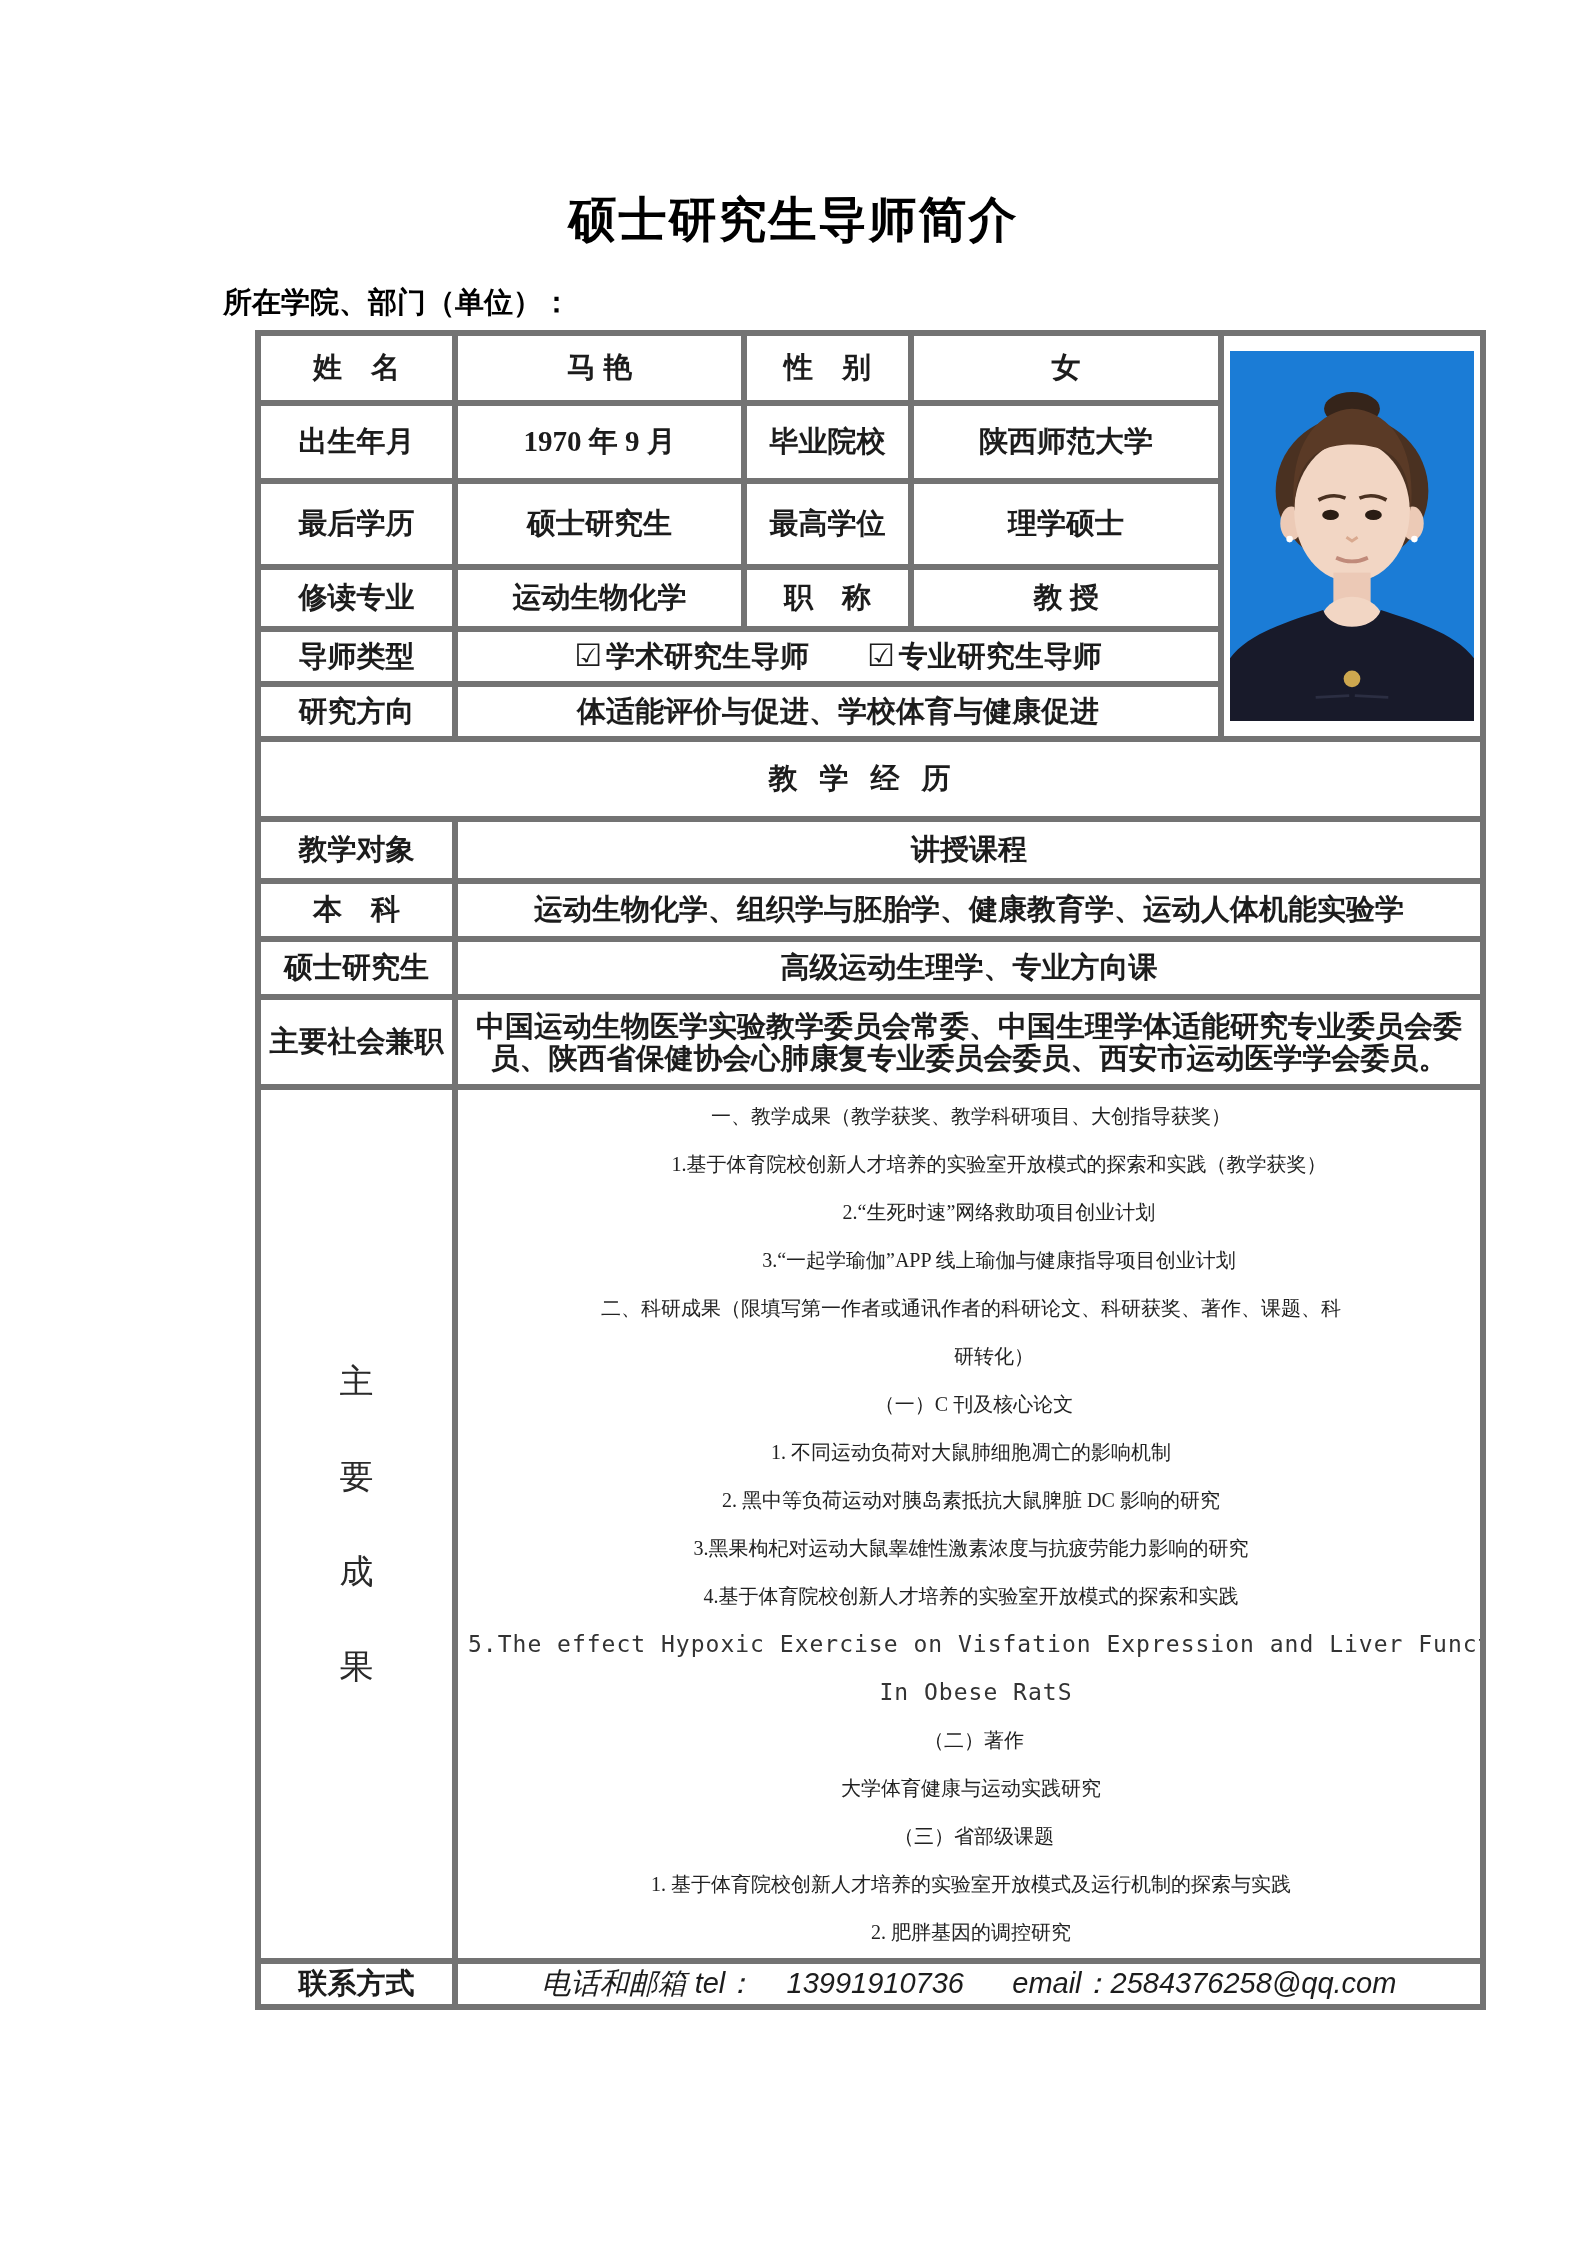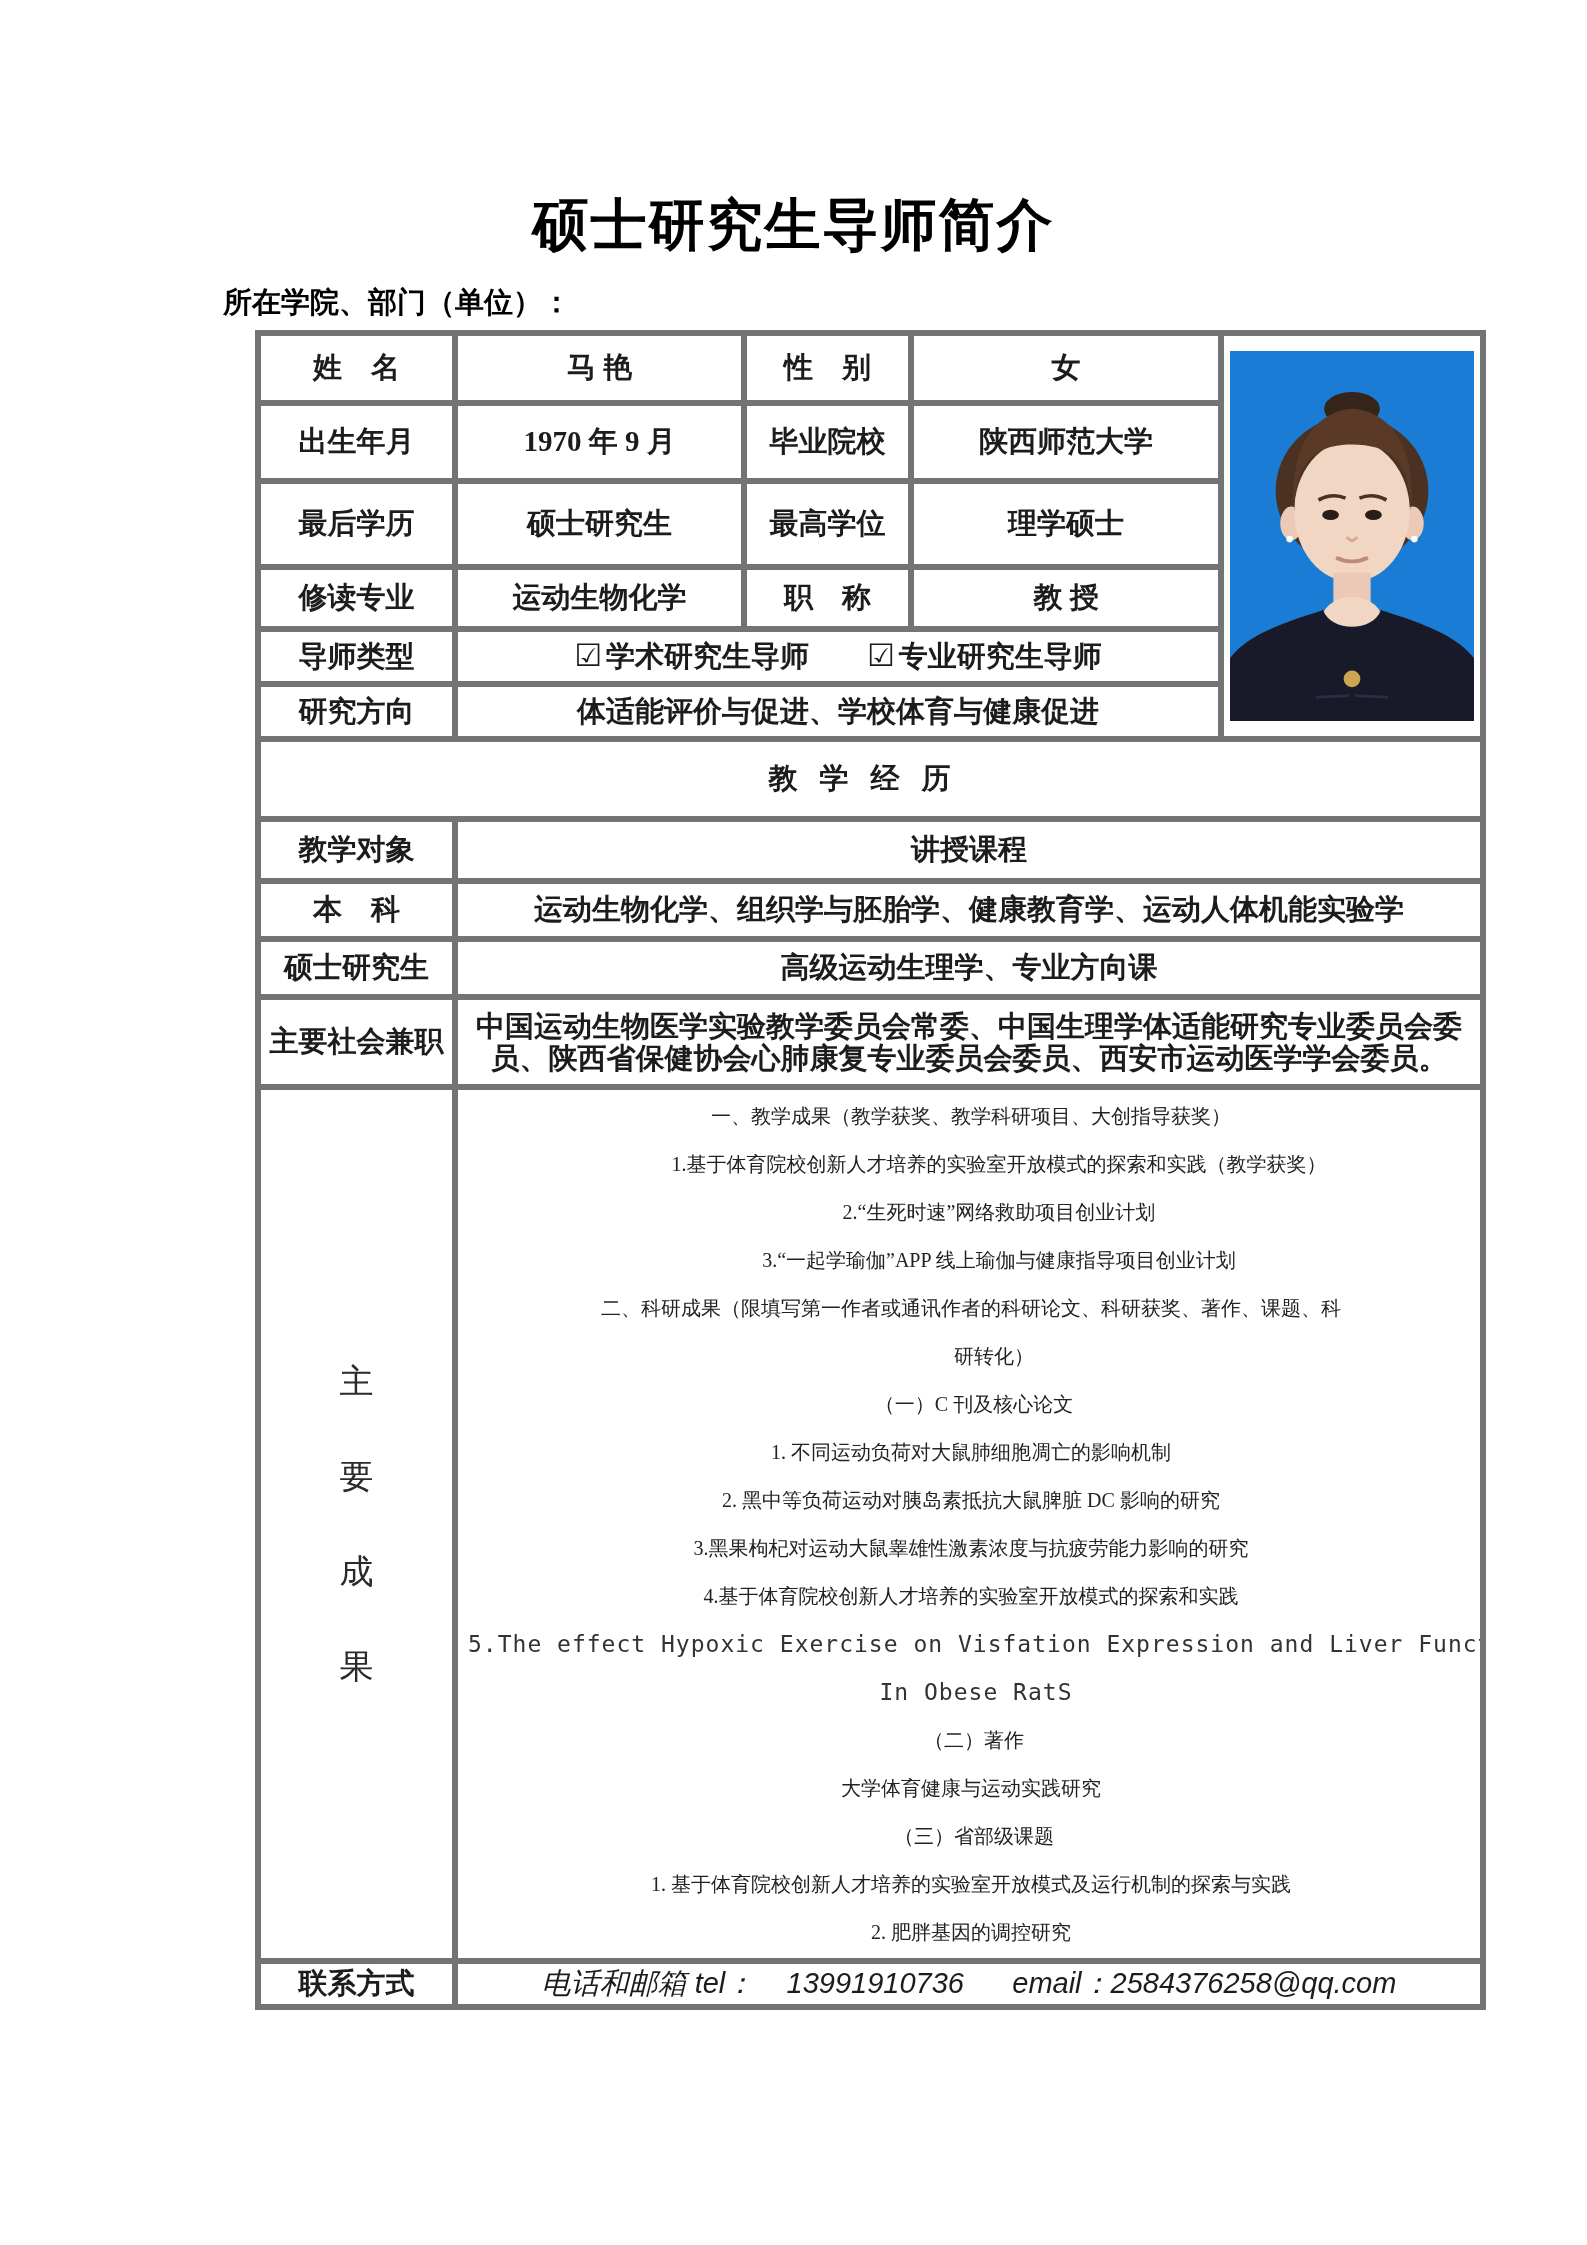--- a/index.html
+++ b/index.html
@@ -8,21 +8,21 @@
     width:1587px;height:2245px;
     background:#ffffff;
     margin:0 auto;
     font-family:"Liberation Serif","DejaVu Serif",serif;
     color:#111;
     overflow:hidden;
   }
   .doc-title{
     position:absolute;top:188px;left:0;width:100%;
     text-align:center;
-    font-size:56px;font-weight:bold;letter-spacing:2px;
+    font-size:48px;font-weight:bold;letter-spacing:2px;
     color:#000;
   }
   .doc-subtitle{
     position:absolute;top:283px;left:223px;
     font-size:29px;font-weight:bold;color:#000;
   }
   table.profile{
     position:absolute;left:255px;top:330px;
     width:1225px;
     border-collapse:collapse;table-layout:fixed;

